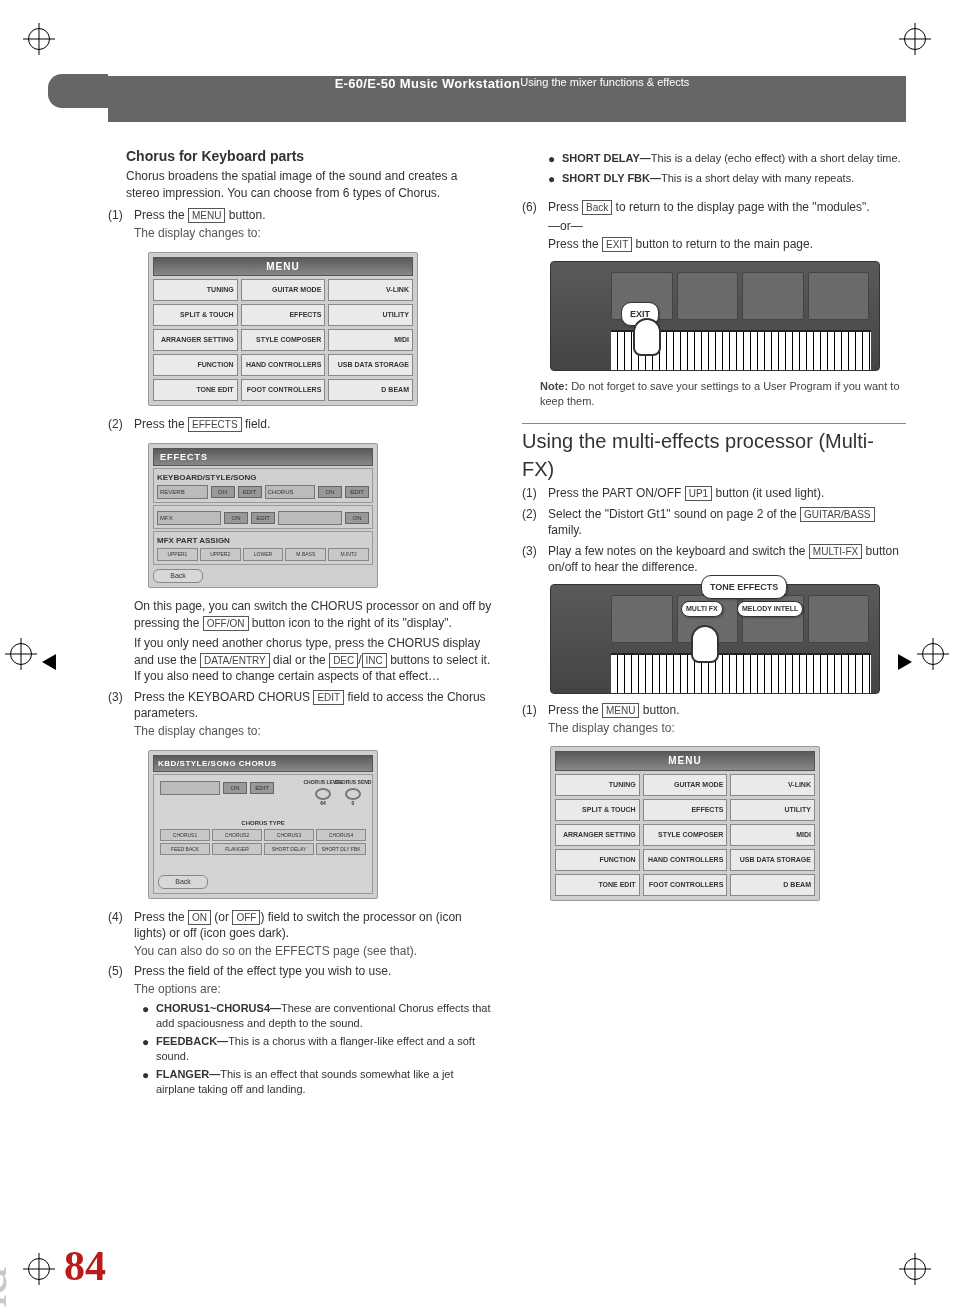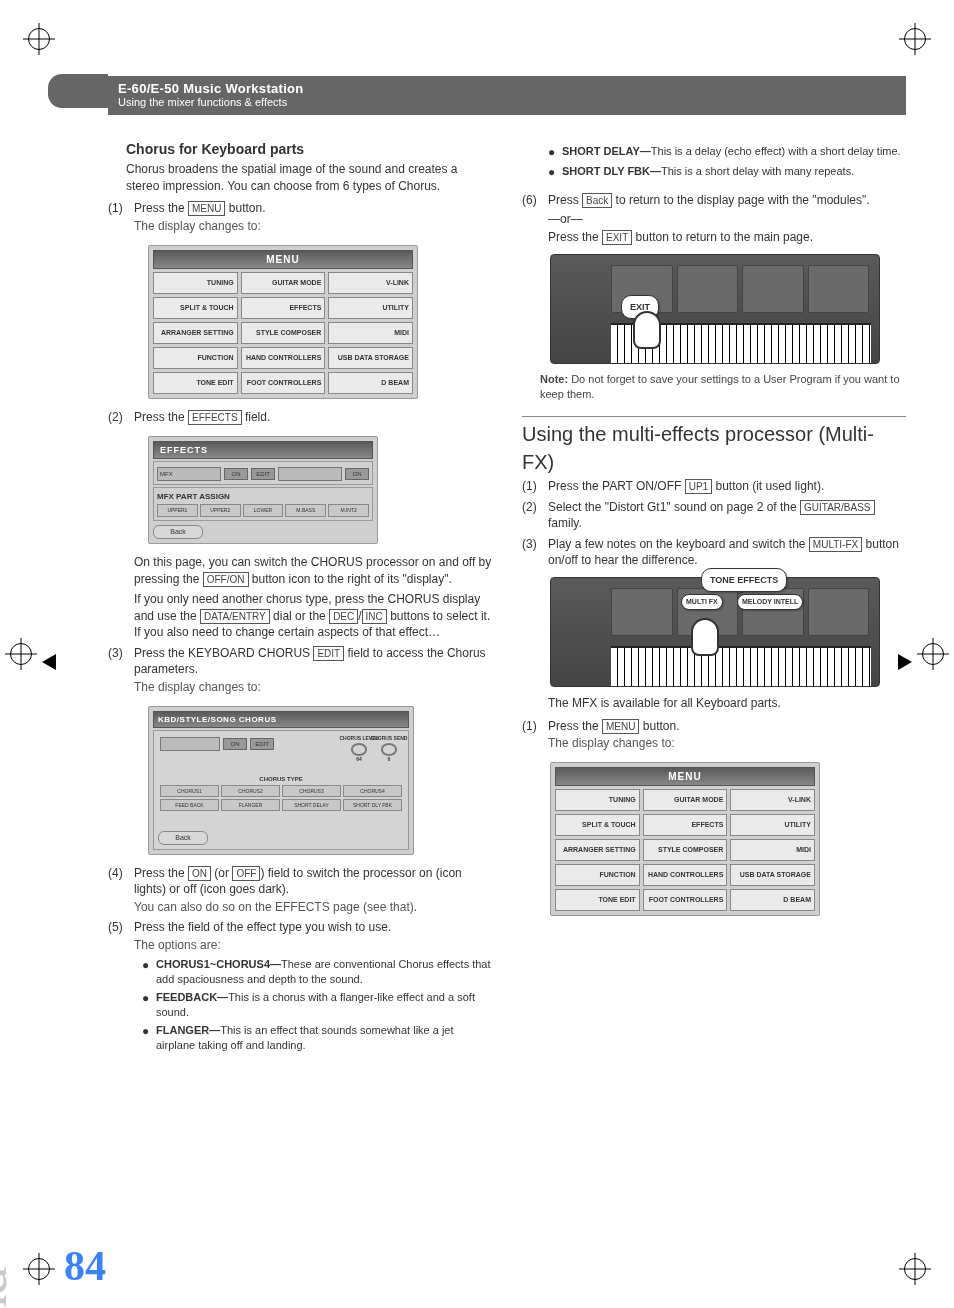--- a/index.html
+++ b/index.html
@@ -47,27 +47,27 @@
   .left-tab {
     position: absolute;
     left: -60px;
     top: -2px;
     width: 60px;
     height: 34px;
     background: #666;
     border-radius: 14px 0 0 14px;
   }
   .header-area {
-    height: 39px;
+    height: 46px;
     background: #666;
     display: flex;
     align-items: flex-end;
     padding: 0 0 3px 10px;
     color: #fff;
-    flex-direction: column;
+    flex-direction: row;
     align-items: flex-start;
     justify-content: center;
   }
   .header-title { font-size: 13px; font-weight: 600; letter-spacing: .3px; }
   .header-sub { font-size: 11px; font-weight: 500; }
   .columns {
     display: flex;
     gap: 30px;
     padding-top: 25px;
   }
@@ -120,21 +120,21 @@
     padding: 2px 6px; border: 1px solid #555;
   }
   .eff-section { background: #d0d0d0; border: 1px solid #999; margin-top: 2px; padding: 3px; }
   .eff-section-title { font-size: 8px; font-weight: 700; color: #333; }
   .eff-row { display: flex; gap: 3px; margin-top: 2px; align-items: center; }
   .eff-box { flex:1; background: #bbb; border: 1px solid #777; font-size: 6px; padding: 2px; height: 14px; }
   .eff-btn { width: 24px; height: 12px; background: #999; border: 1px solid #666; font-size: 6px; text-align: center; line-height: 10px; }
   .eff-assign { display: flex; gap: 2px; margin-top: 2px; }
   .eff-assign .cell { flex:1; background: #c8c8c8; border: 1px solid #888; font-size: 5px; text-align: center; padding: 2px 0; }
   .eff-back { margin-top: 4px; width: 50px; height: 14px; background: #d8d8d8; border: 1px solid #888; font-size: 7px; text-align: center; line-height: 12px; border-radius: 6px; }
-  .chorus-fig { width: 266px; padding: 4px; }
+  .chorus-fig { width: 230px; padding: 4px; }
   .chorus-title {
     background: linear-gradient(#5a5a5a,#888); color:#fff;
     font-size: 8px; font-weight: 700; letter-spacing: .5px;
     padding: 2px 4px; border: 1px solid #555;
   }
   .chorus-body { background: #d4d4d4; border: 1px solid #999; height: 120px; margin-top: 2px; padding: 4px; position: relative; }
   .chorus-knobs { position: absolute; top: 4px; right: 8px; font-size: 6px; display: flex; gap: 8px; }
   .knob { width: 22px; height: 28px; display: flex; flex-direction: column; align-items: center; }
   .knob-label { font-size: 5px; font-weight: 700; color: #333; white-space: nowrap; }
   .knob-dial { width: 16px; height: 16px; border-radius: 50%; border: 2px solid #777; margin-top: 2px; position:relative; }
@@ -176,21 +176,21 @@
     font-size: 58px; color: #c8c8c8;
     transform-origin: left bottom;
     writing-mode: vertical-rl;
     transform: rotate(180deg);
     font-family: Georgia, serif;
     letter-spacing: -1px;
   }
   .page-num {
     position: absolute;
     left: 64px; bottom: 18px;
-    font-size: 42px; font-weight: 700; color: #3b82f6;
+    font-size: 42px; font-weight: 700; color: #b91c1c;
     font-family: Georgia, serif;
   }
 </style>
 </head>
 <body>
 
 <div class="reg-mark reg-tl"></div>
 <div class="reg-mark reg-tr"></div>
 <div class="reg-mark reg-bl"></div>
 <div class="reg-mark reg-br"></div>
@@ -246,20 +246,31 @@
       <div class="step">
         <div class="step-num">(2)</div>
         <div class="step-body">
           <span>Press the </span><span class="btn-box">EFFECTS</span><span> field.</span>
         </div>
       </div>
 
       <div class="figure effects-fig">
         <div class="eff-title">EFFECTS</div>
         <div class="eff-section">
+          <div class="eff-section-title">KEYBOARD/STYLE/SONG</div>
+          <div class="eff-row">
+            <div class="eff-box">REVERB</div>
+            <div class="eff-btn">ON</div>
+            <div class="eff-btn">EDIT</div>
+            <div class="eff-box">CHORUS</div>
+            <div class="eff-btn">ON</div>
+            <div class="eff-btn">EDIT</div>
+          </div>
+        </div>
+        <div class="eff-section">
           <div class="eff-row">
             <div class="eff-box">MFX</div>
             <div class="eff-btn">ON</div>
             <div class="eff-btn">EDIT</div>
             <div class="eff-box"></div>
             <div class="eff-btn">ON</div>
           </div>
         </div>
         <div class="eff-section">
           <div class="eff-section-title">MFX PART ASSIGN</div>
@@ -429,21 +440,20 @@
             <div class="kb-ctrl-box"></div>
             <div class="kb-ctrl-box"></div>
           </div>
         <div class="kb-keys"></div>
         <div class="kb-callout" style="top:-10px;left:150px;">TONE EFFECTS</div>
         <div class="kb-callout" style="top:16px;left:130px;font-size:7px;padding:2px 4px;">MULTI FX</div>
         <div class="kb-callout" style="top:16px;left:186px;font-size:7px;padding:2px 4px;">MELODY INTELL</div>
         <div class="kb-finger" style="top:40px;left:140px;"></div>
       </div>
 
-      <div class="para" style="margin-left:26px;">The MFX is available for all Keyboard parts.</div>
 
       <div class="step">
         <div class="step-num">(1)</div>
         <div class="step-body">
           <span>Press the </span><span class="btn-box">MENU</span><span> button.</span>
           <div class="sub">The display changes to:</div>
         </div>
       </div>
 
       <div class="figure menu-fig" style="margin-left:28px;">

